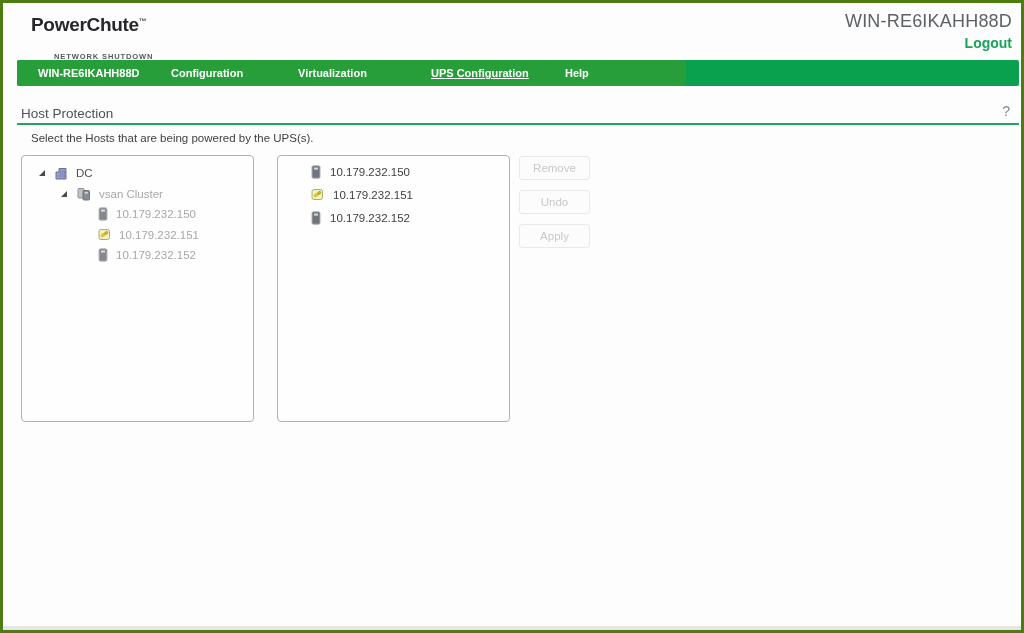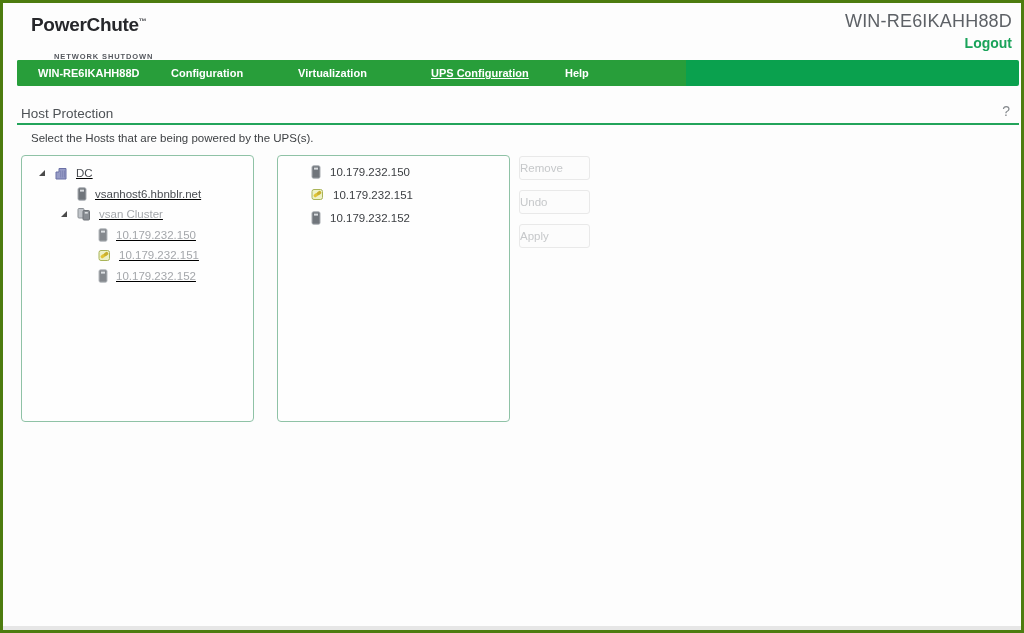--- a/index.html
+++ b/index.html
@@ -35,38 +35,38 @@
   
   .page-title { position:absolute; left:18px; top:103px; font-size:13.5px; color:#4e5256; }
   .help-q { position:absolute; right:11px; top:100px; font-size:14px; color:#85898d; cursor:pointer; }
   .title-rule { position:absolute; left:14px; top:120px; width:1002px; height:2px; background:#23a45b; }
   .instruction { position:absolute; left:28px; top:129px; font-size:11.5px; color:#3e4144; }
   
   .panel {
     position:absolute; top:152px; width:233px; height:267px;
     border:1px solid #8fc2a6; border-radius:4px; background:#fefefe;
   }
-  .panel-tree { left:18px; padding-top:7px;text-decoration:underline; }
+  .panel-tree { left:18px; padding-top:7px; }
   .panel-selected { left:274px; padding-top:4px; }
   .tree-row { height:20.5px; display:flex; align-items:center; cursor:pointer; }
   .tree-label { font-size:11.5px; margin-left:8px; white-space:nowrap; }
   .t-dark { color:#4a4d52; }
   .t-dim  { color:#a4a7ab; }
   .sel-row { height:23px; display:flex; align-items:center; padding-left:33px; cursor:pointer; }
   .sel-label { font-size:11.5px; color:#3b3e42; margin-left:9px; }
   .icon { display:inline-flex; align-items:center; justify-content:center; flex:0 0 auto; }
   .ml16 { margin-left:16px; } .ml38 { margin-left:38px; }
   .ml55 { margin-left:55px; } .ml76 { margin-left:76px; }
   .ml8  { margin-left:8px; }
   
   .action-btn {
     position:absolute; left:516px; width:71px; height:24px;
     background:#fcfcfc; border:1px solid #e9e9e9; border-radius:3px;
     font-family:"Liberation Sans", sans-serif;
-    font-size:11.5px; color:#c6c8ca; text-align:left; cursor:default;
+    font-size:11.5px; color:#c6c8ca; text-align:center; cursor:default;
   }
   .btn-remove { top:153px; } .btn-undo { top:187px; } .btn-apply { top:221px; }
   
   .bottom-strip { position:absolute; left:0; bottom:0; width:100%; height:4px; background:#e6e6e6; }
 </style>
 </head>
 <body>
 
 <div class="screen">
 
@@ -109,29 +109,20 @@
         <svg width="14" height="14" viewBox="0 0 14 14">
           <polygon points="2,13 2,6 5,6 5,2.5 12,2.5 12,13" fill="#979cc6" stroke="#6b70a6" stroke-width="1"></polygon>
           <line x1="6.7" y1="4.5" x2="6.7" y2="11.5" stroke="#7f84b4" stroke-width="1"></line>
           <line x1="8.7" y1="4.5" x2="8.7" y2="11.5" stroke="#7f84b4" stroke-width="1"></line>
           <line x1="10.5" y1="4.5" x2="10.5" y2="11.5" stroke="#7f84b4" stroke-width="1"></line>
         </svg>
       </span>
       <span class="tree-label t-dark">DC</span>
     </div>
 
-    <div class="tree-row">
-      <span class="icon ml55">
-        <svg width="10" height="14" viewBox="0 0 10 14">
-          <rect x="1" y="0.8" width="8" height="12.4" rx="1.5" fill="#70757b" stroke="#a9adb2" stroke-width="1"></rect>
-          <rect x="3" y="2.6" width="4" height="2" fill="#d9dcdf"></rect>
-        </svg>
-      </span>
-      <span class="tree-label t-dark">vsanhost6.hbnblr.net</span>
-    </div>
 
     <div class="tree-row">
       <span class="icon ml38">
         <svg width="8" height="8" viewBox="0 0 8 8">
             <polygon points="7,1 7,7 1,7" fill="#4a4a4a"></polygon>
           </svg>
       </span>
       <span class="icon ml8">
         <svg width="15" height="14" viewBox="0 0 15 14">
           <rect x="2" y="1.5" width="6" height="9.5" rx="1" fill="#c0c4c9" stroke="#8c9196" stroke-width="1"></rect>

